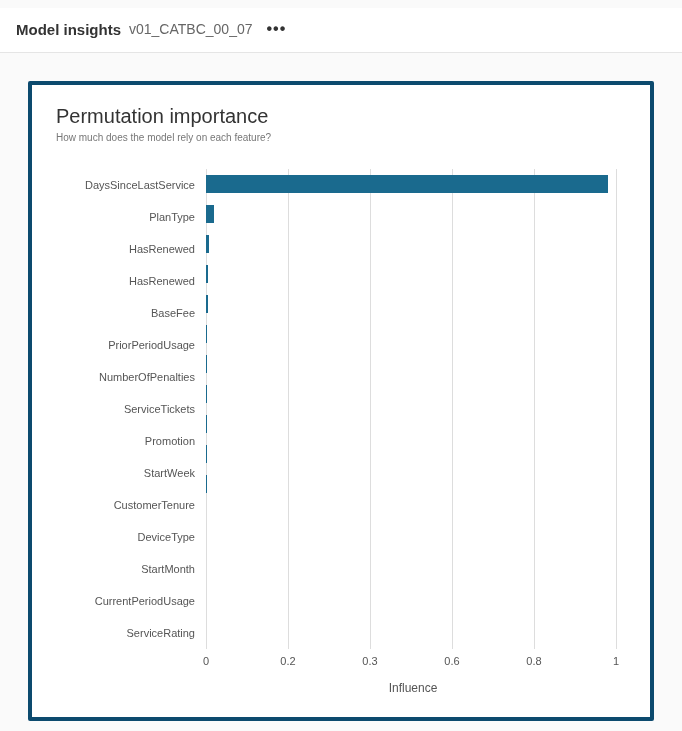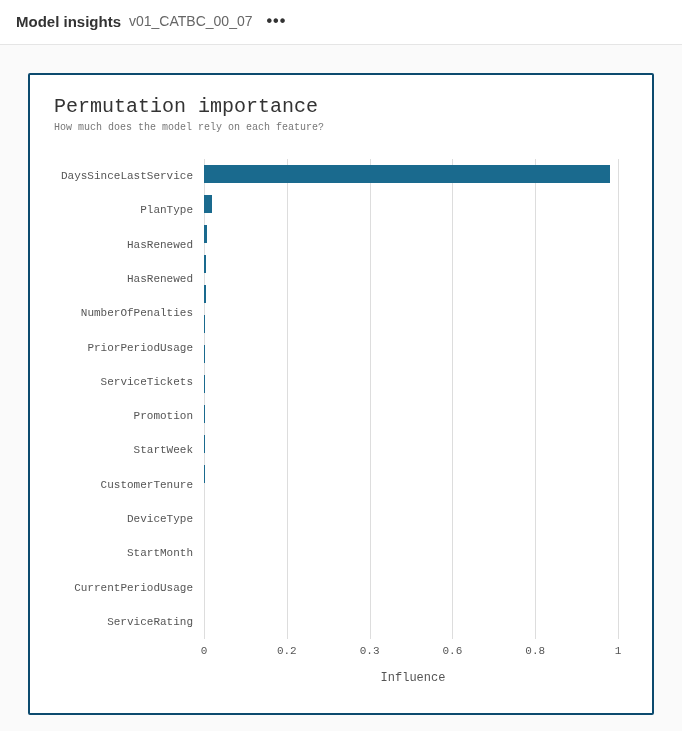--- a/index.html
+++ b/index.html
@@ -9,20 +9,21 @@
       width: 682px;
       height: 731px;
       overflow: hidden;
     }
     .header {
       display: flex;
       align-items: center;
       padding: 10px 16px 12px;
       border-bottom: 1px solid #e5e5e5;
       background: #fff;
+      margin-top: 8px;
     }
     .header-title {
       font-size: 15px;
       font-weight: 600;
       color: #333;
     }
     .header-sub {
       font-size: 14px;
       color: #666;
       margin-left: 8px;
@@ -33,24 +34,23 @@
       cursor: pointer;
       color: #333;
       font-size: 16px;
       font-weight: 700;
       letter-spacing: 1px;
       padding: 2px 4px;
     }
     .card {
       margin: 28px 28px 20px;
       background: #fff;
-      border: 2px solid #0c4a6e;
+      border: 4px solid #0c4a6e;
       border-radius: 2px;
-      padding: 20px 24px 24px;
-      font-family: Liberation Mono, monospace;
+      padding: 20px 24px 18px;
     }
     .card-title {
       font-size: 20px;
       font-weight: 400;
       color: #333;
       margin-bottom: 4px;
     }
     .card-subtitle {
       font-size: 10px;
       color: #777;
@@ -147,22 +147,23 @@
 <div class="card">
   <div class="card-title">Permutation importance</div>
   <div class="card-subtitle">How much does the model rely on each feature?</div>
 
   <div class="chart-wrap">
     <div class="y-labels" id="y-labels">
         <div class="y-label">DaysSinceLastService</div>
         <div class="y-label">PlanType</div>
         <div class="y-label">HasRenewed</div>
         <div class="y-label">HasRenewed</div>
+        <div class="y-label">BaseFee</div>
+        <div class="y-label">PriorPeriodUsage</div>
         <div class="y-label">NumberOfPenalties</div>
-        <div class="y-label">PriorPeriodUsage</div>
         <div class="y-label">ServiceTickets</div>
         <div class="y-label">Promotion</div>
         <div class="y-label">StartWeek</div>
         <div class="y-label">CustomerTenure</div>
         <div class="y-label">DeviceType</div>
         <div class="y-label">StartMonth</div>
         <div class="y-label">CurrentPeriodUsage</div>
         <div class="y-label">ServiceRating</div>
       </div>
     <div class="plot-area">

